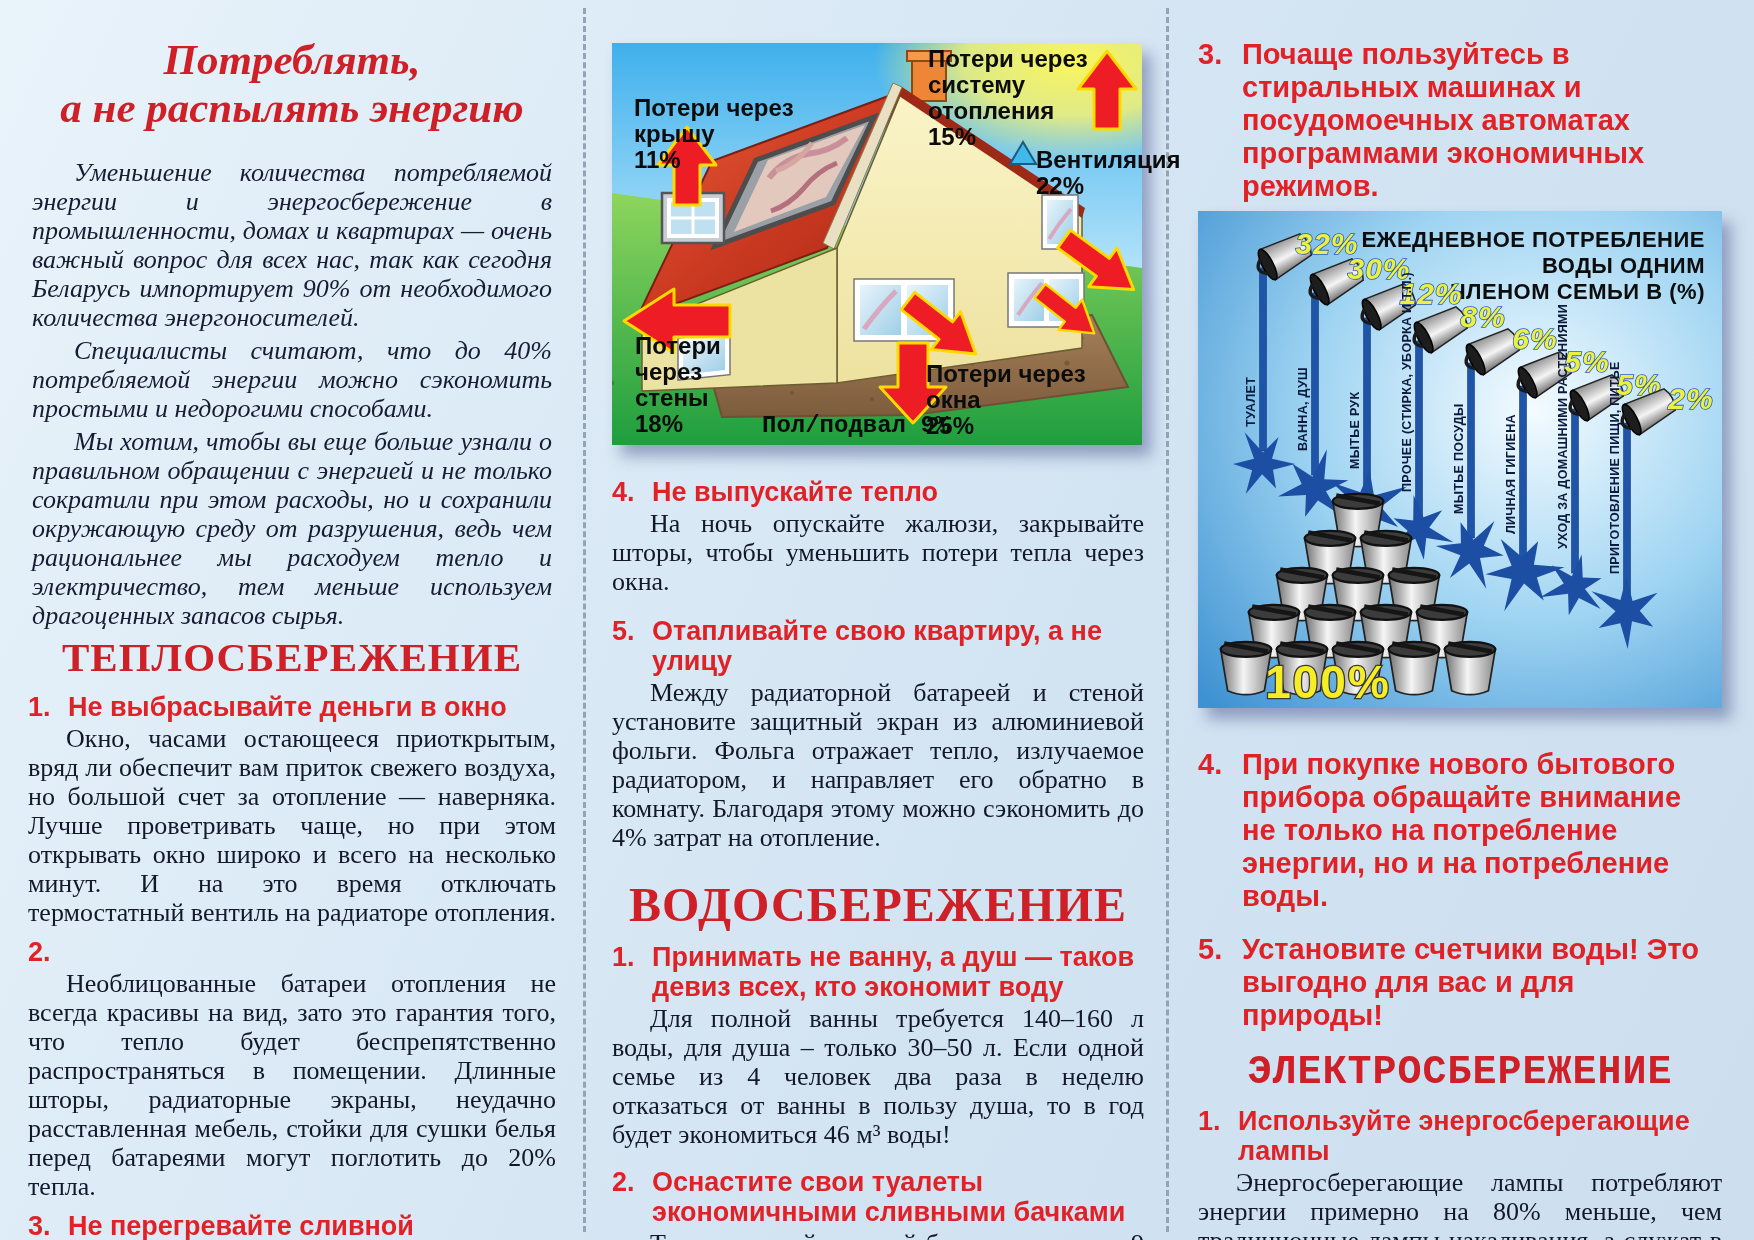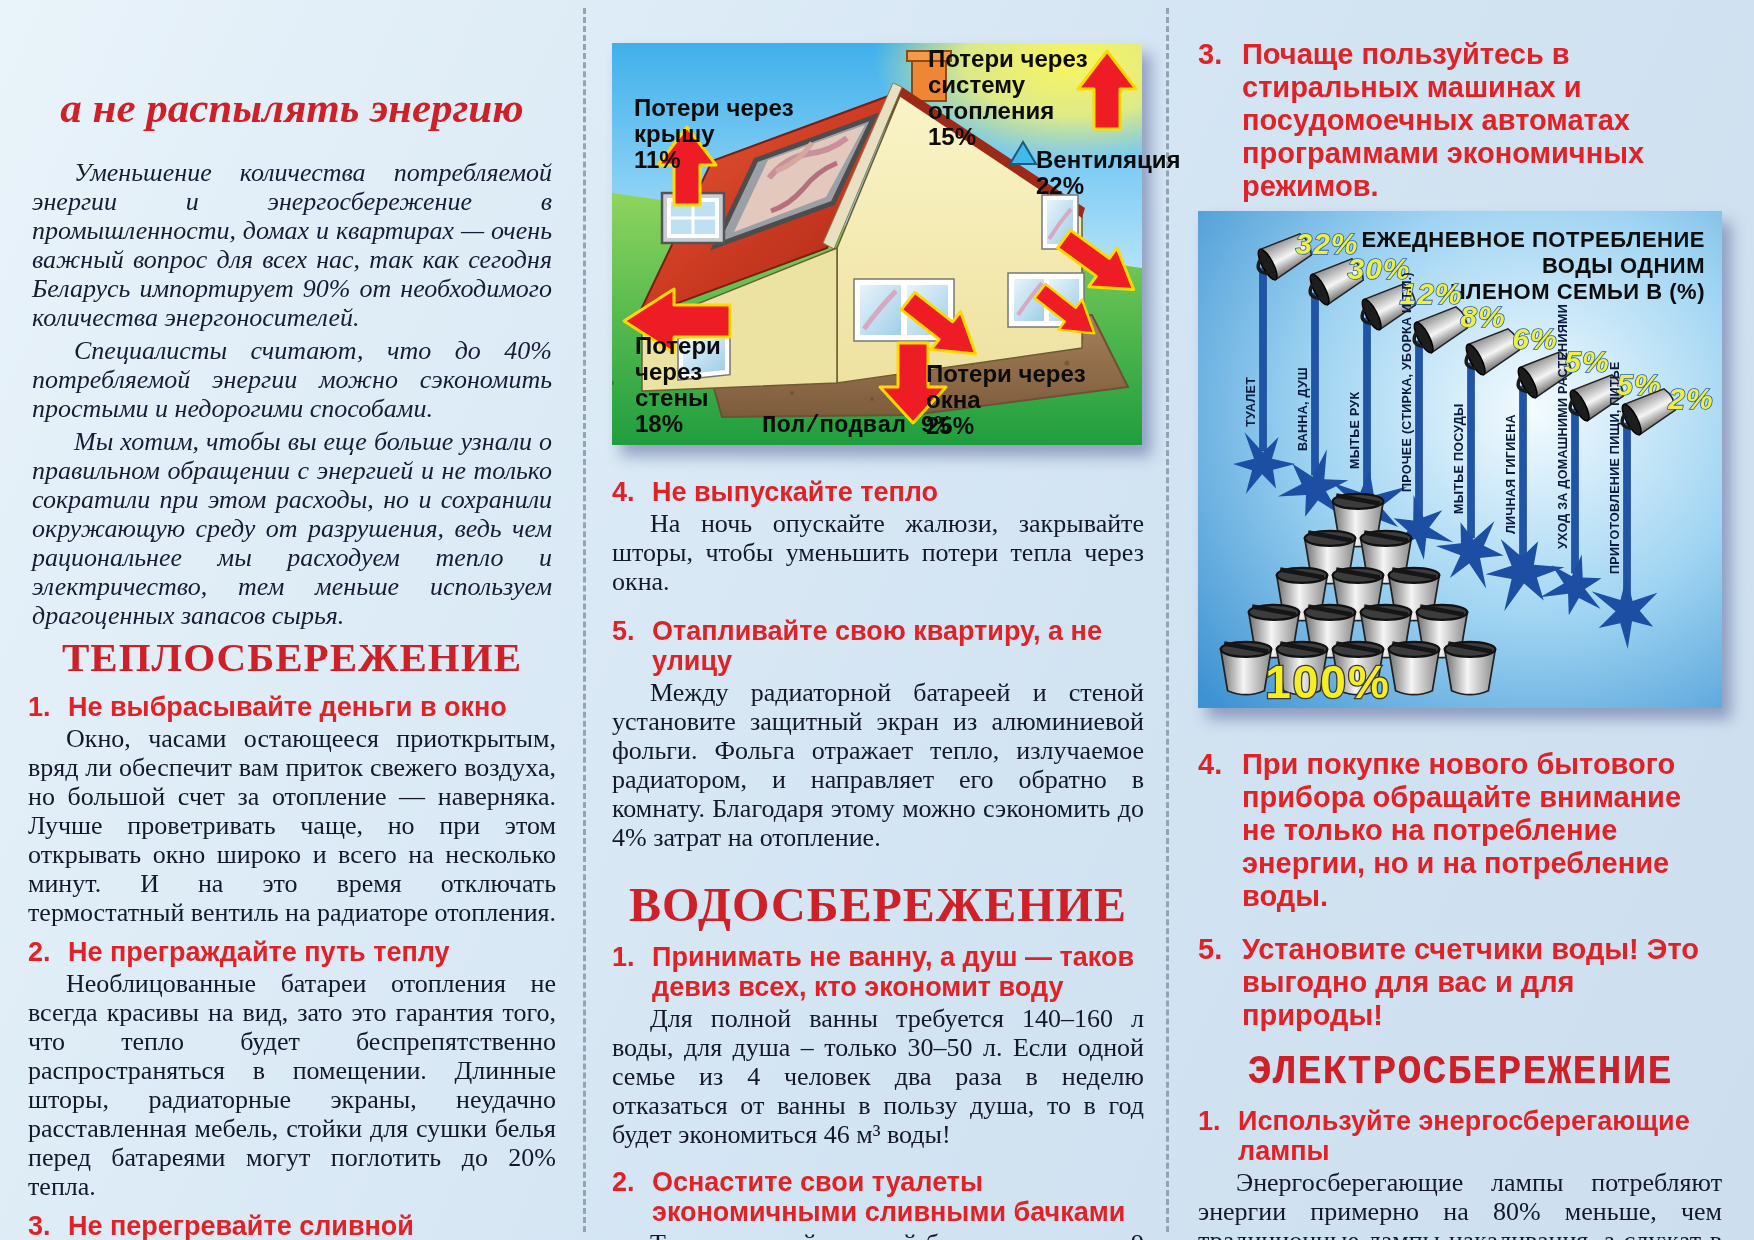--- a/index.html
+++ b/index.html
@@ -77,39 +77,38 @@
 </style>
 </head>
 <body>
 
 <div class="page">
 
   <div class="divider" id="div1"></div>
   <div class="divider" id="div2"></div>
 
   <div class="col" id="col-left">
-    <h1 class="main-title"><br><span>а не распылять энергию</span></h1>
+    <h1 class="main-title"><span>Потреблять,</span><br><span>а не распылять энергию</span></h1>
     <div class="intro">
       <p>Уменьшение количества потребляемой энергии и энергосбережение в промышленности, домах и квартирах — очень важный вопрос для всех нас, так как сегодня Беларусь импортирует 90% от необходимого количества энергоносителей.</p>
       <p>Специалисты считают, что до 40% потребляемой энергии можно сэкономить простыми и недорогими способами.</p>
       <p>Мы хотим, чтобы вы еще больше узнали о правильном обращении с энергией и не только сократили при этом расходы, но и сохранили окружающую среду от разрушения, ведь чем рациональнее мы расходуем тепло и электричество, тем меньше используем драгоценных запасов сырья.</p>
     </div>
     <h2 class="section-heading" id="heading-heat">ТЕПЛОСБЕРЕЖЕНИЕ</h2>
 
     <div class="item">
       <div class="ihead">
           <span class="num">1.</span>
           <span>Не выбрасывайте деньги в окно</span>
         </div>
       <p class="ibody">Окно, часами остающееся приоткрытым, вряд ли обеспечит вам приток свежего воздуха, но большой счет за отопление — наверняка. Лучше проветривать чаще, но при этом открывать окно широко и всего на несколько минут. И на это время отключать термостатный вентиль на радиаторе отопления.</p>
     </div>
     <div class="item">
       <div class="ihead">
           <span class="num">2.</span>
-          <span>Не преграждайте путь теплу</span>
         </div>
       <p class="ibody">Необлицованные батареи отопления не всегда красивы на вид, зато это гарантия того, что тепло будет беспрепятственно распространяться в помещении. Длинные шторы, радиаторные экраны, неудачно расставленная мебель, стойки для сушки белья перед батареями могут поглотить до 20% тепла.</p>
     </div>
     <div class="item">
       <div class="ihead">
           <span class="num">3.</span>
           <span>Не перегревайте сливной</span>
         </div>
       <p class="ibody">Некоторые люди любят жарко натопленные квартиры, а потом поражаются большим счетам за отопление. Всегда помните: каждый дополнительный градус температуры в помещении обойдется примерно в 6% дополнительных затрат на энергию.</p>
     </div>

